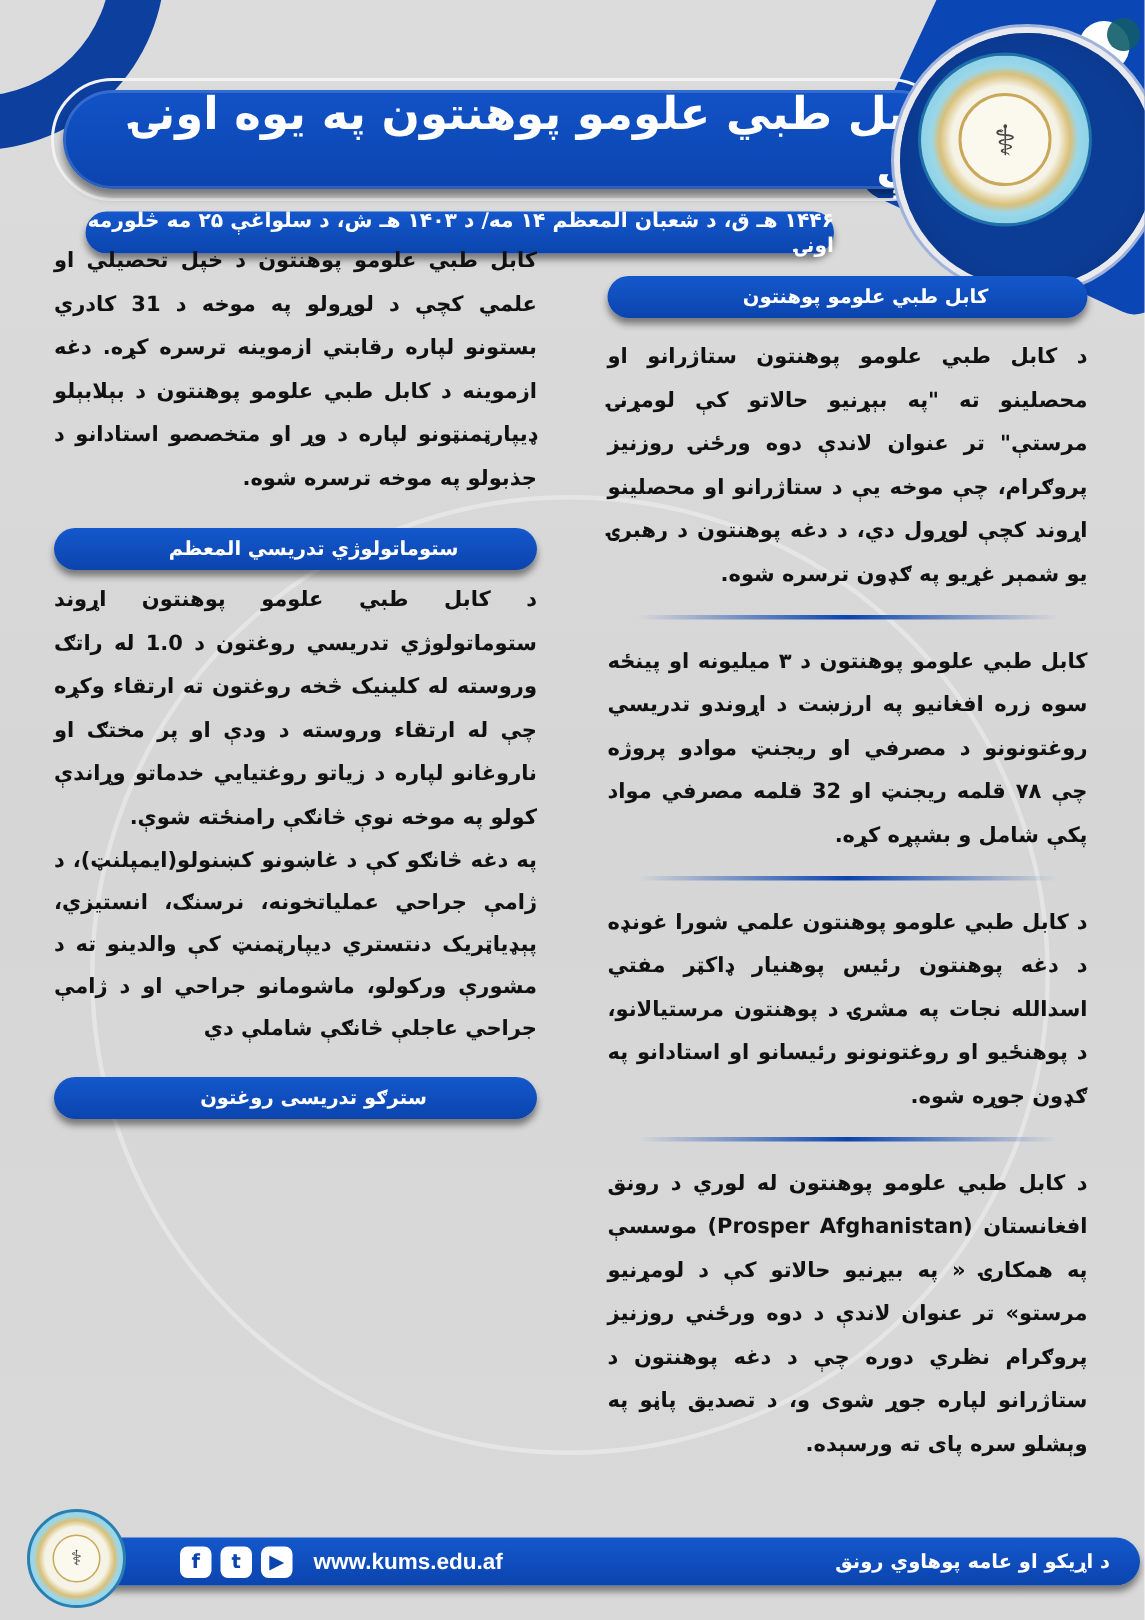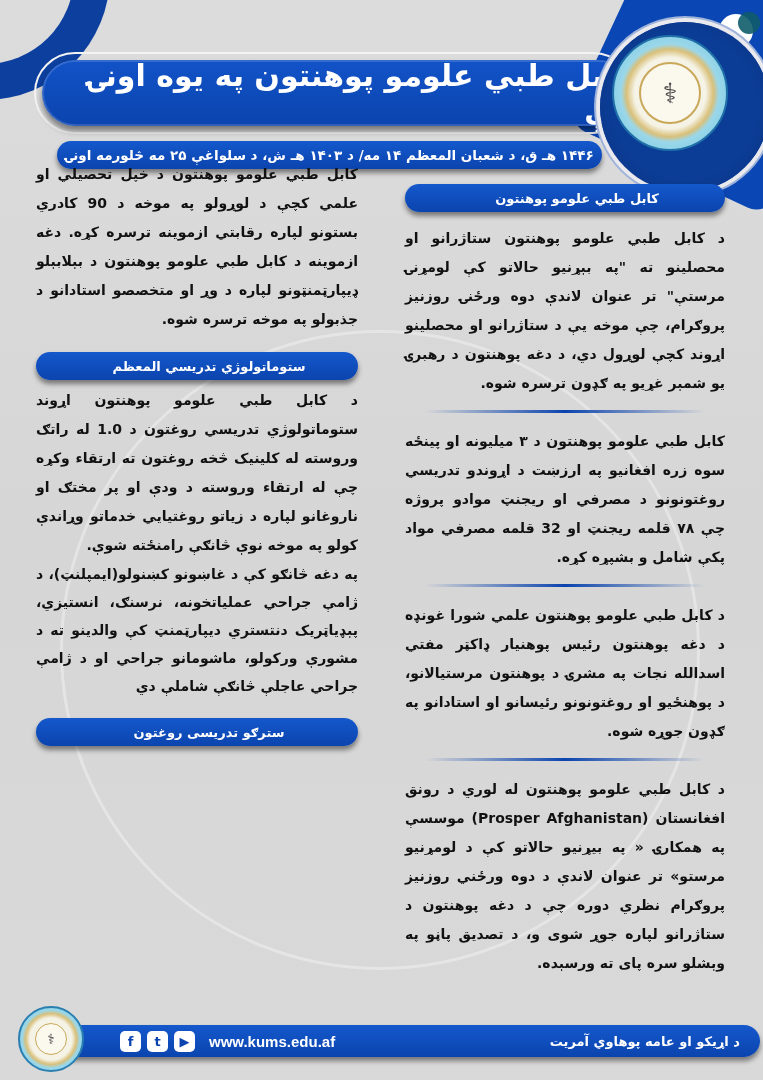--- a/index.html
+++ b/index.html
@@ -65,21 +65,21 @@
     position: absolute; left: 34px; top: 52px;
     width: 600px; height: 82px; border-radius: 41px;
     border: 2px solid #f3f3f3;
   }
   .title-text {
     color: #fff; font-size: 30px; font-weight: bold;
     font-family: "DejaVu Sans", sans-serif;
   }
   .date-banner {
     position: absolute; left: 57px; top: 141px;
-    width: 545px; height: 28px;
+    width: 499px; height: 28px;
     background: linear-gradient(180deg, #1458cc 0%, #0b44ae 100%);
     border-radius: 14px;
     box-shadow: 0 4px 5px rgba(0,0,0,0.45);
     display: flex; align-items: center; justify-content: center;
     direction: rtl;
   }
   .date-text { color: #fff; font-size: 13.5px; font-weight: bold; }
 
   .column {
     position: absolute; direction: rtl; text-align: justify;
@@ -173,33 +173,33 @@
   <p class="para">د کابل طبي علومو پوهنتون ستاژرانو او محصلینو ته "په بېړنیو حالاتو کې لومړنۍ مرستې" تر عنوان لاندې دوه ورځنۍ روزنیز پروګرام، چې موخه یې د ستاژرانو او محصلینو اړوند کچې لوړول دي، د دغه پوهنتون د رهبرۍ یو شمېر غړیو په ګډون ترسره شوه.</p>
   <div class="divider"></div>
   <p class="para">کابل طبي علومو پوهنتون د ۳ میلیونه او پینځه سوه زره افغانیو په ارزښت د اړوندو تدریسي روغتونونو د مصرفي او ریجنټ موادو پروژه چې ۷۸ قلمه ریجنټ او 32 قلمه مصرفي مواد پکې شامل و بشپړه کړه.</p>
   <div class="divider"></div>
   <p class="para">د کابل طبي علومو پوهنتون علمي شورا غونډه د دغه پوهنتون رئیس پوهنیار ډاکټر مفتي اسدالله نجات په مشرۍ د پوهنتون مرستیالانو، د پوهنځیو او روغتونونو رئیسانو او استادانو په ګډون جوړه شوه.</p>
   <div class="divider"></div>
   <p class="para">د کابل طبي علومو پوهنتون له لوري د رونق افغانستان (Prosper Afghanistan) موسسې په همکارۍ « په بیړنیو حالاتو کې د لومړنیو مرستو» تر عنوان لاندې د دوه ورځني روزنیز پروګرام نظري دوره چې د دغه پوهنتون د ستاژرانو لپاره جوړ شوی و، د تصدیق پاڼو په وېشلو سره پای ته ورسېده.</p>
 </div>
 
 <div class="column col-left">
-  <p class="para" style="margin-bottom:18px;">کابل طبي علومو پوهنتون د خپل تحصیلي او علمي کچې د لوړولو په موخه د 90 کادري بستونو لپاره رقابتي ازموینه ترسره کړه. دغه ازموینه د کابل طبي علومو پوهنتون د بېلابېلو ډیپارټمنټونو لپاره د وړ او متخصصو استادانو د جذبولو په موخه ترسره شوه.</p>
+  <p class="para" style="margin-bottom:18px;">کابل طبي علومو پوهنتون د خپل تحصیلي او علمي کچې د لوړولو په موخه د 31 کادري بستونو لپاره رقابتي ازموینه ترسره کړه. دغه ازموینه د کابل طبي علومو پوهنتون د بېلابېلو ډیپارټمنټونو لپاره د وړ او متخصصو استادانو د جذبولو په موخه ترسره شوه.</p>
 
   <div class="section-pill">ستوماتولوژي تدریسي المعظم</div>
   <p class="para" style="margin-top:-6px;">د کابل طبي علومو پوهنتون اړوند ستوماتولوژي تدریسي روغتون د 1.0 له راتګ وروسته له کلینیک څخه روغتون ته ارتقاء وکړه چې له ارتقاء وروسته د ودې او پر مختګ او ناروغانو لپاره د زیاتو روغتیایي خدماتو وړاندې کولو په موخه نوې څانګې رامنځته شوې.</p>
   <p class="para" style="line-height:28px;">په دغه څانګو کې د غاښونو کښنولو(ایمپلنټ)، د ژامې جراحي عملیاتخونه، نرسنګ، انستیزي، پېډیاټریک دنتستري دیپارټمنټ کې والدینو ته د مشورې ورکولو، ماشومانو جراحي او د ژامې جراحي عاجلې څانګې شاملې دي</p>
 
   <div class="section-pill" style="margin-top:18px; margin-bottom:22px;">سترګو تدریسی روغتون</div>
 </div>
 
 <div class="footer-logo">
   <div class="footer-logo-inner">⚕</div>
 </div>
 <div class="footer-bar">
   <div class="social">
     <span class="soc-icon">f</span>
     <span class="soc-icon">t</span>
     <span class="soc-icon">▶</span>
     <span class="website">www.kums.edu.af</span>
   </div>
-  <span class="footer-dept">د اړیکو او عامه پوهاوي آمریت</span>
+  <span class="footer-dept">د اړیکو او عامه پوهاوي رونق</span>
 </div>
 
 </body></html>

